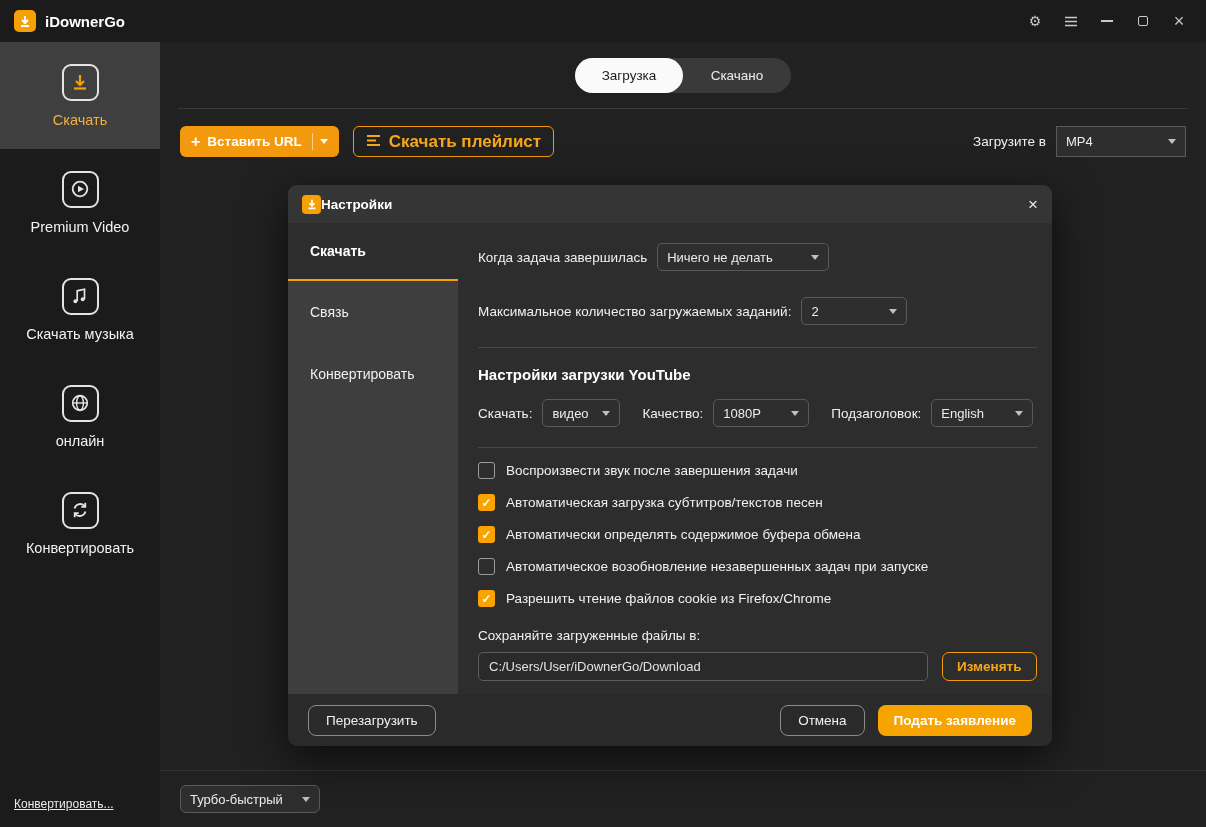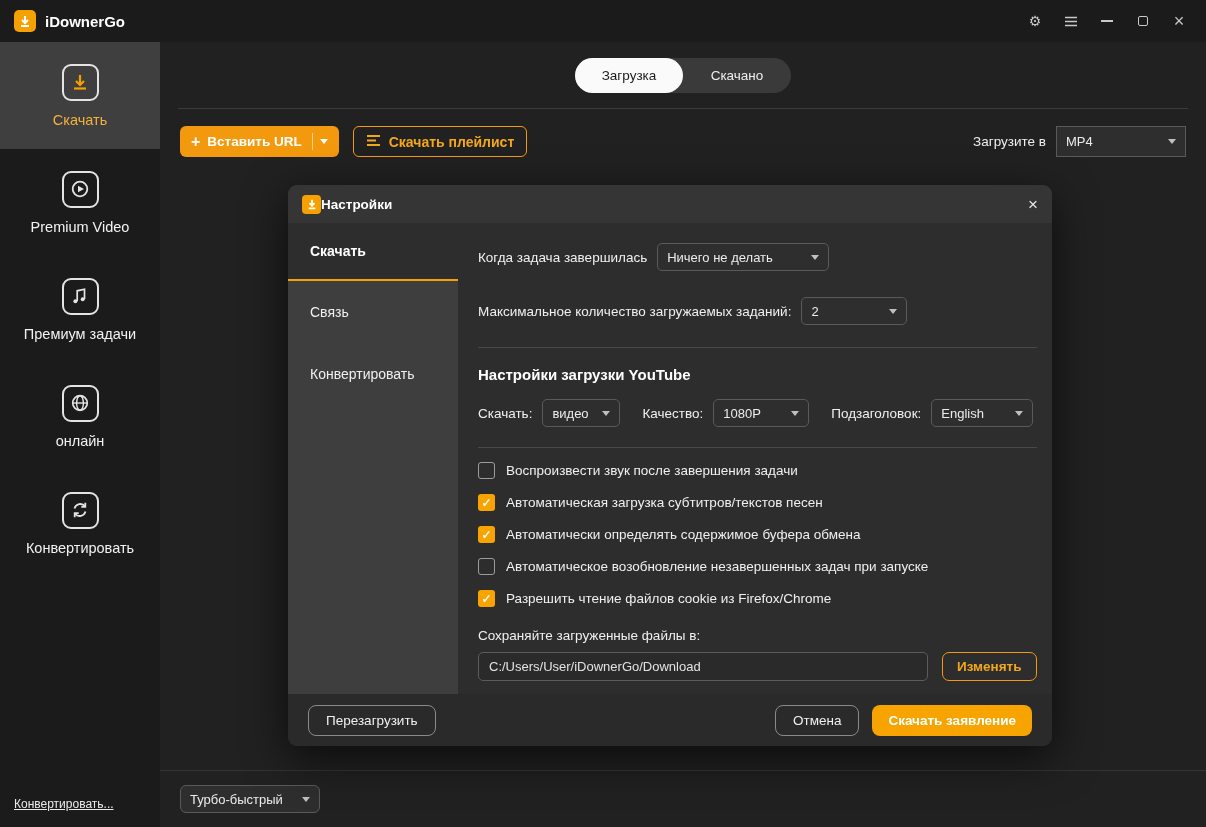--- a/index.html
+++ b/index.html
@@ -36,21 +36,21 @@
   .seg-item { min-width:108px; padding:0 22px; display:flex; align-items:center; justify-content:center; font-size:13.5px; color:#eee; border-radius:18px; }
   .seg-item.active { background:#fafafa; color:#1c1c1c; }
   .main-divider { height:1px; background:#3a3a3a; margin:15px 18px 0; }
 
   .toolbar { display:flex; align-items:center; padding:17px 20px 0; gap:14px; }
   .btn-orange { background:#f2990d; color:#fff; height:31px; border-radius:6px; display:flex; align-items:center; padding:0 11px; gap:7px; font-size:13.5px; font-weight:bold; }
   .plus { font-size:16px; font-weight:bold; line-height:1; }
   .vsep { width:1px; height:17px; background:rgba(255,255,255,.55); margin-left:3px; }
   .chev { width:0; height:0; border-left:4.5px solid transparent; border-right:4.5px solid transparent; border-top:5.5px solid #bfbfbf; }
   .chev-white { border-top-color:#fff; }
-  .btn-outline { border:1.5px solid #f2990d; color:#f5a71c; height:31px; border-radius:6px; display:flex; align-items:center; padding:0 12px; gap:8px; font-size:14px; font-weight:bold; background:transparent; }
+  .btn-outline { border:1.5px solid #f2990d; color:#f5a71c; height:31px; border-radius:6px; display:flex; align-items:center; padding:0 12px; gap:8px; font-size:17px; font-weight:bold; background:transparent; }
   .toolbar-right { margin-left:auto; display:flex; align-items:center; gap:10px; }
   .dl-label { font-size:13.5px; color:#f0f0f0; }
   .select { background:#2e2e2e; border:1px solid #5a5a5a; border-radius:5px; height:28px; display:inline-flex; align-items:center; justify-content:space-between; padding:0 9px; font-size:13px; color:#ececec; gap:8px; }
   .fmt { width:130px; height:31px; border-radius:0; }
 
   .bottombar { position:absolute; left:0; right:0; bottom:0; height:57px; border-top:1px solid #343434; display:flex; align-items:center; padding:0 20px; }
   .speed { width:140px;border-radius:6px; }
 
   
   .modal { position:absolute; left:288px; top:185px; width:764px; height:561px; border-radius:9px; overflow:hidden; display:flex; flex-direction:column; box-shadow:0 12px 44px rgba(0,0,0,.65); z-index:10; background:#2d2d2d; }
@@ -137,21 +137,21 @@
     <span>Premium Video</span>
   </div>
   <div class="side-item">
     <div class="icon-box">
       <svg width="20" height="20" viewBox="0 0 20 20">
           <path d="M7.2 15V4.8l7.3-1.6V13" fill="none" stroke="#e4e4e4" stroke-width="1.7"></path>
           <circle cx="5.4" cy="15.2" r="2" fill="#e4e4e4"></circle>
           <circle cx="12.7" cy="13.2" r="2" fill="#e4e4e4"></circle>
         </svg>
     </div>
-    <span>Премиум задачи</span>
+    <span>Скачать музыка</span>
   </div>
   <div class="side-item">
     <div class="icon-box">
       <svg width="20" height="20" viewBox="0 0 20 20">
           <circle cx="10" cy="10" r="7.3" stroke="#e4e4e4" stroke-width="1.7" fill="none"></circle>
           <ellipse cx="10" cy="10" rx="3.4" ry="7.3" stroke="#e4e4e4" stroke-width="1.4" fill="none"></ellipse>
           <path d="M2.7 10h14.6" stroke="#e4e4e4" stroke-width="1.4"></path>
         </svg>
     </div>
     <span>онлайн</span>
@@ -304,15 +304,15 @@
         <input class="path-input" value="C:/Users/User/iDownerGo/Download" style="">
         <button class="btn-change">Изменять</button>
       </div>
     </div>
   </div>
 
   <div class="modal-footer">
     <button class="btn-ghost">Перезагрузить</button>
     <div class="spacer"></div>
     <button class="btn-ghost">Отмена</button>
-    <button class="btn-primary">Скачать заявление</button>
+    <button class="btn-primary">Подать заявление</button>
   </div>
 </div>
 
 </body></html>

